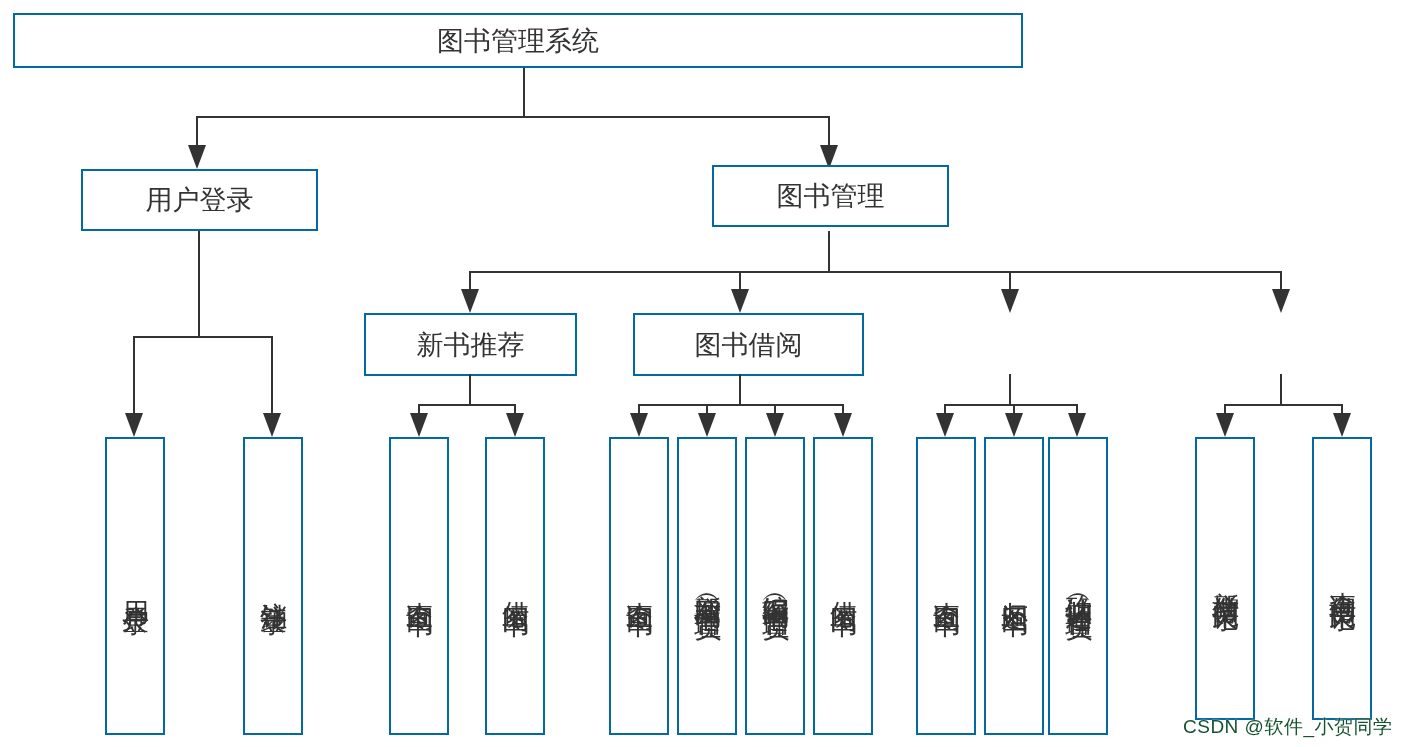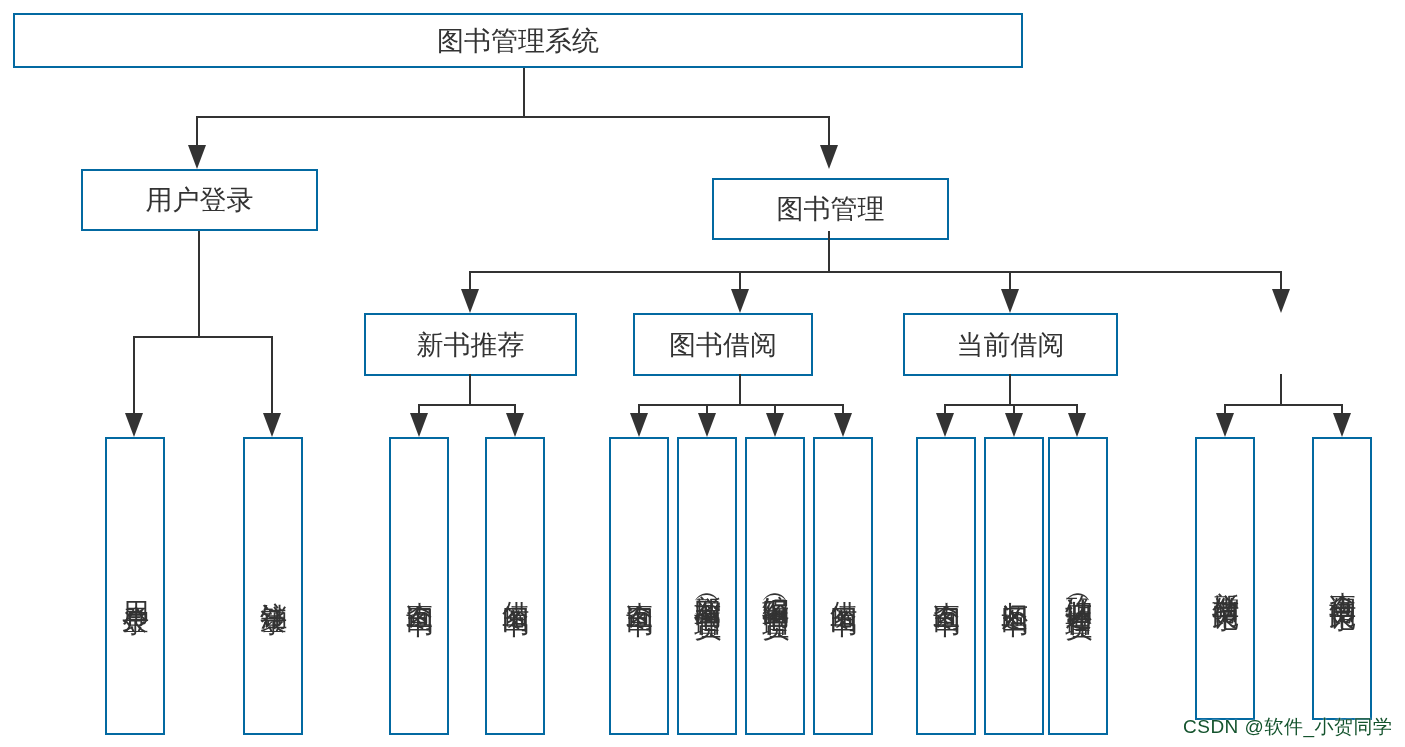--- a/index.html
+++ b/index.html
@@ -58,43 +58,42 @@
   <div class="node" style="left:13px;top:13px;width:1010px;height:55px">图书管理系统</div>
 
   <div class="vl" style="left:523px;top:68px;height:49px"></div>
   <div class="hl" style="left:196px;top:116px;width:634px"></div>
   <div class="vl" style="left:196px;top:116px;height:31px"></div>
   <div class="vl" style="left:828px;top:116px;height:31px"></div>
   <div class="ar" style="left:188px;top:145px"></div>
   <div class="ar" style="left:820px;top:145px"></div>
 
   <div class="node" style="left:81px;top:169px;width:237px;height:62px">用户登录</div>
-  <div class="node" style="left:712px;top:178px;width:237px;height:62px">图书管理</div>
+  <div class="node" style="left:712px;top:165px;width:237px;height:62px">图书管理</div>
 
   <div class="vl" style="left:198px;top:231px;height:107px"></div>
   <div class="hl" style="left:133px;top:336px;width:140px"></div>
   <div class="vl" style="left:133px;top:336px;height:79px"></div>
   <div class="vl" style="left:271px;top:336px;height:79px"></div>
   <div class="ar" style="left:125px;top:413px"></div>
   <div class="ar" style="left:263px;top:413px"></div>
 
   <div class="vl" style="left:828px;top:231px;height:41px"></div>
   <div class="hl" style="left:469px;top:271px;width:813px"></div>
   <div class="vl" style="left:469px;top:271px;height:19px"></div>
   <div class="vl" style="left:739px;top:271px;height:19px"></div>
   <div class="vl" style="left:1009px;top:271px;height:19px"></div>
   <div class="vl" style="left:1280px;top:271px;height:19px"></div>
   <div class="ar" style="left:461px;top:289px"></div>
   <div class="ar" style="left:731px;top:289px"></div>
   <div class="ar" style="left:1001px;top:289px"></div>
   <div class="ar" style="left:1272px;top:289px"></div>
 
   <div class="node" style="left:364px;top:313px;width:213px;height:63px">新书推荐</div>
-  <div class="node" style="left:633px;top:313px;width:180px;height:63px">图书借阅</div>
-  <div class="node" style="left:903px;top:313px;width:215px;height:63px">当前借阅</div>
+  <div class="node" style="left:633px;top:313px;width:231px;height:63px">图书借阅</div>
 
   <div class="vl" style="left:469px;top:374px;height:31px"></div>
   <div class="hl" style="left:418px;top:404px;width:98px"></div>
   <div class="vl" style="left:418px;top:404px;height:11px"></div>
   <div class="vl" style="left:514px;top:404px;height:11px"></div>
   <div class="ar" style="left:410px;top:413px"></div>
   <div class="ar" style="left:506px;top:413px"></div>
 
   <div class="vl" style="left:739px;top:374px;height:31px"></div>
   <div class="hl" style="left:638px;top:404px;width:206px"></div>

